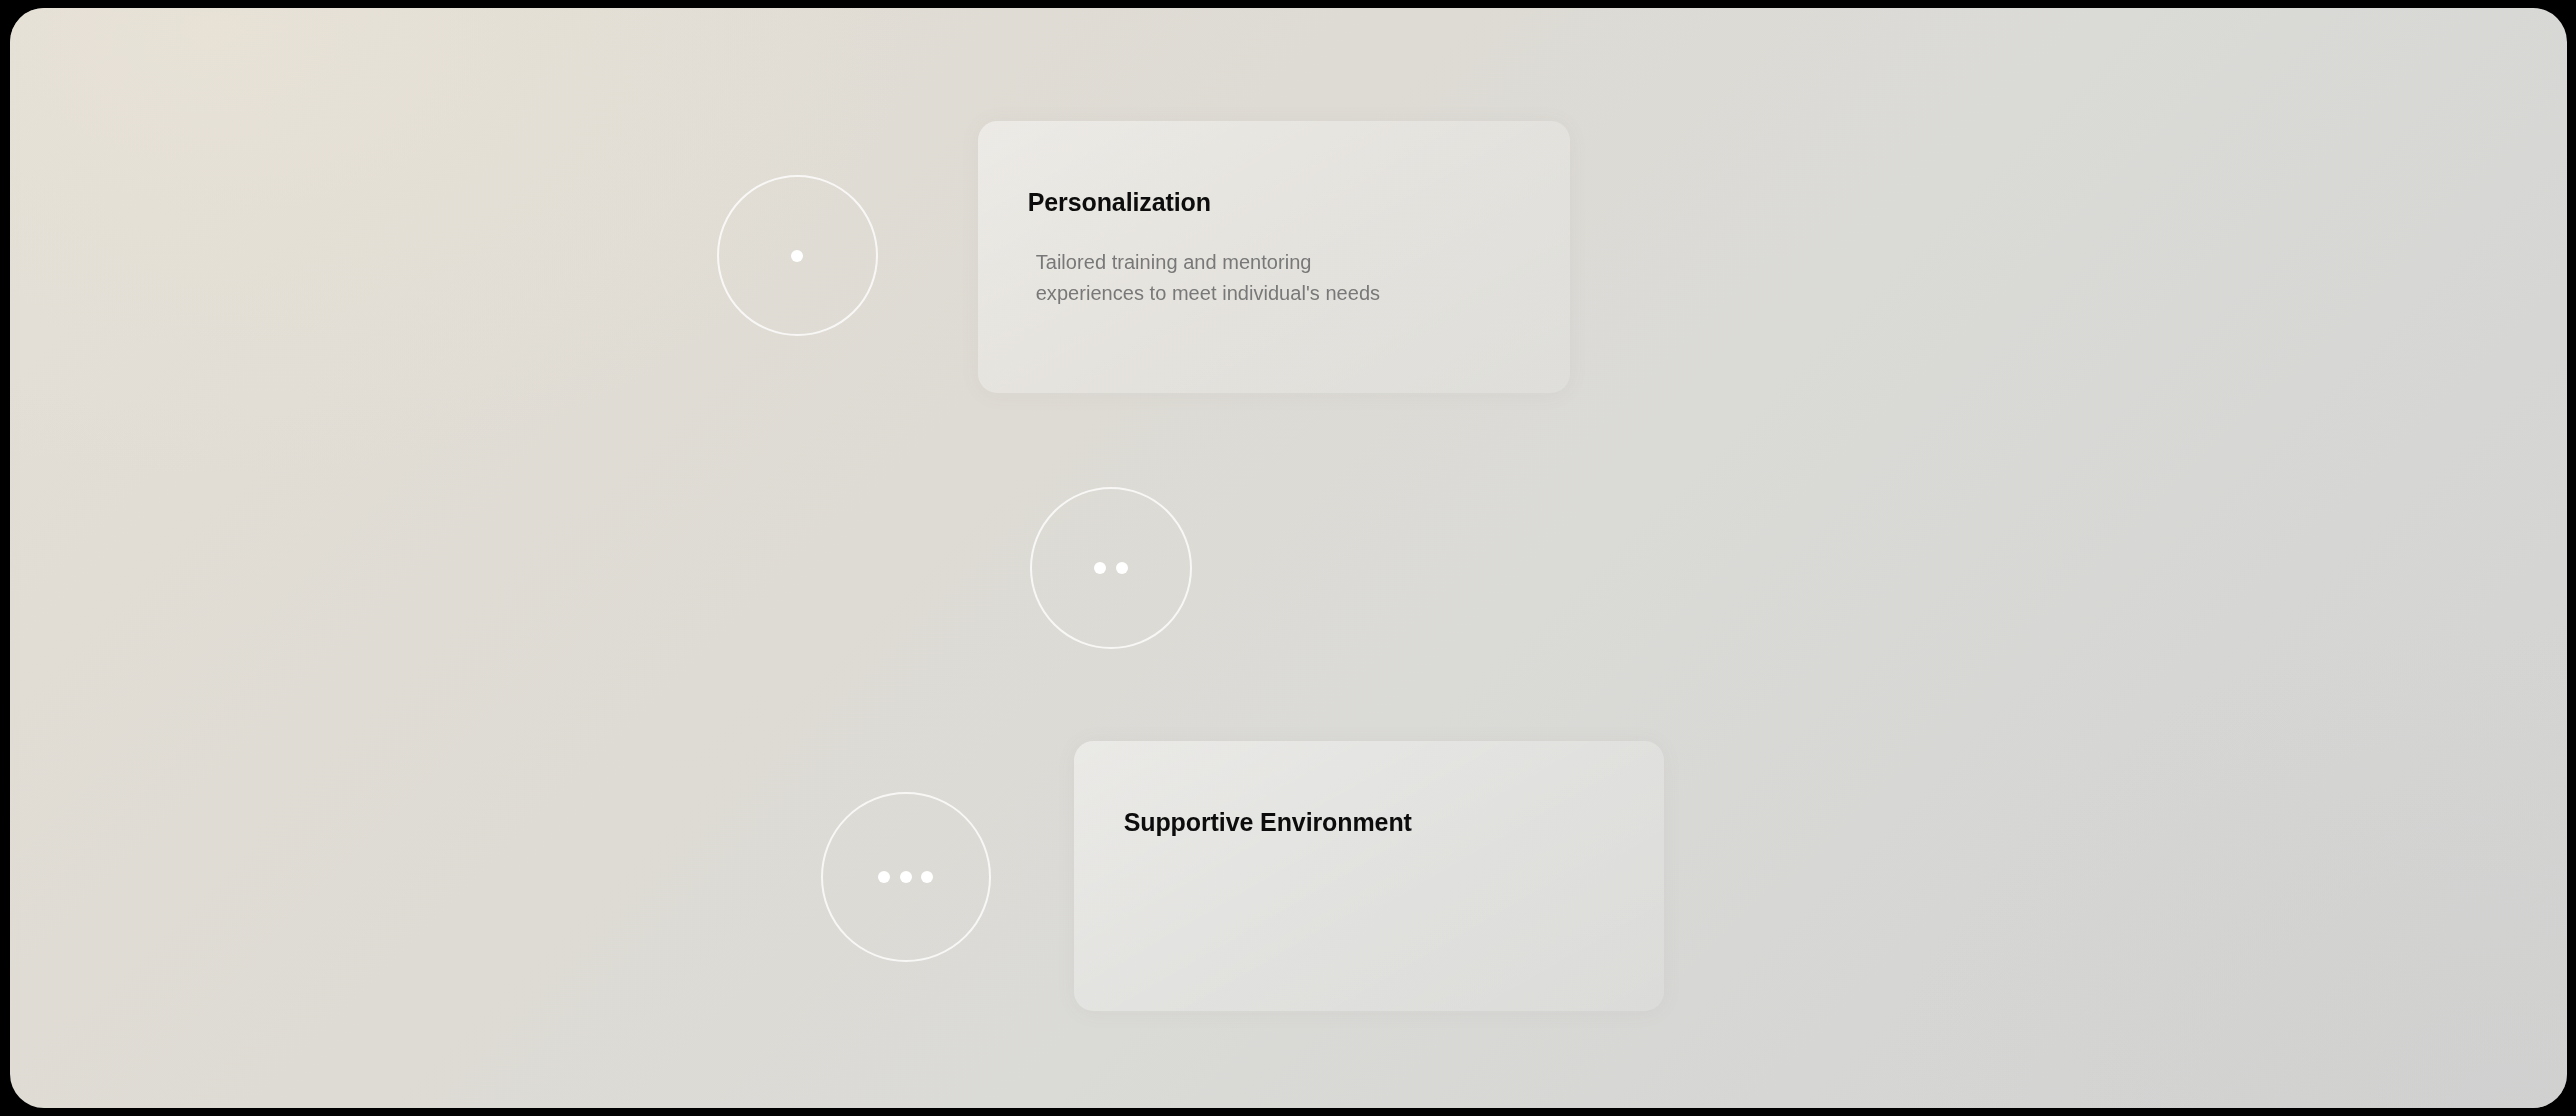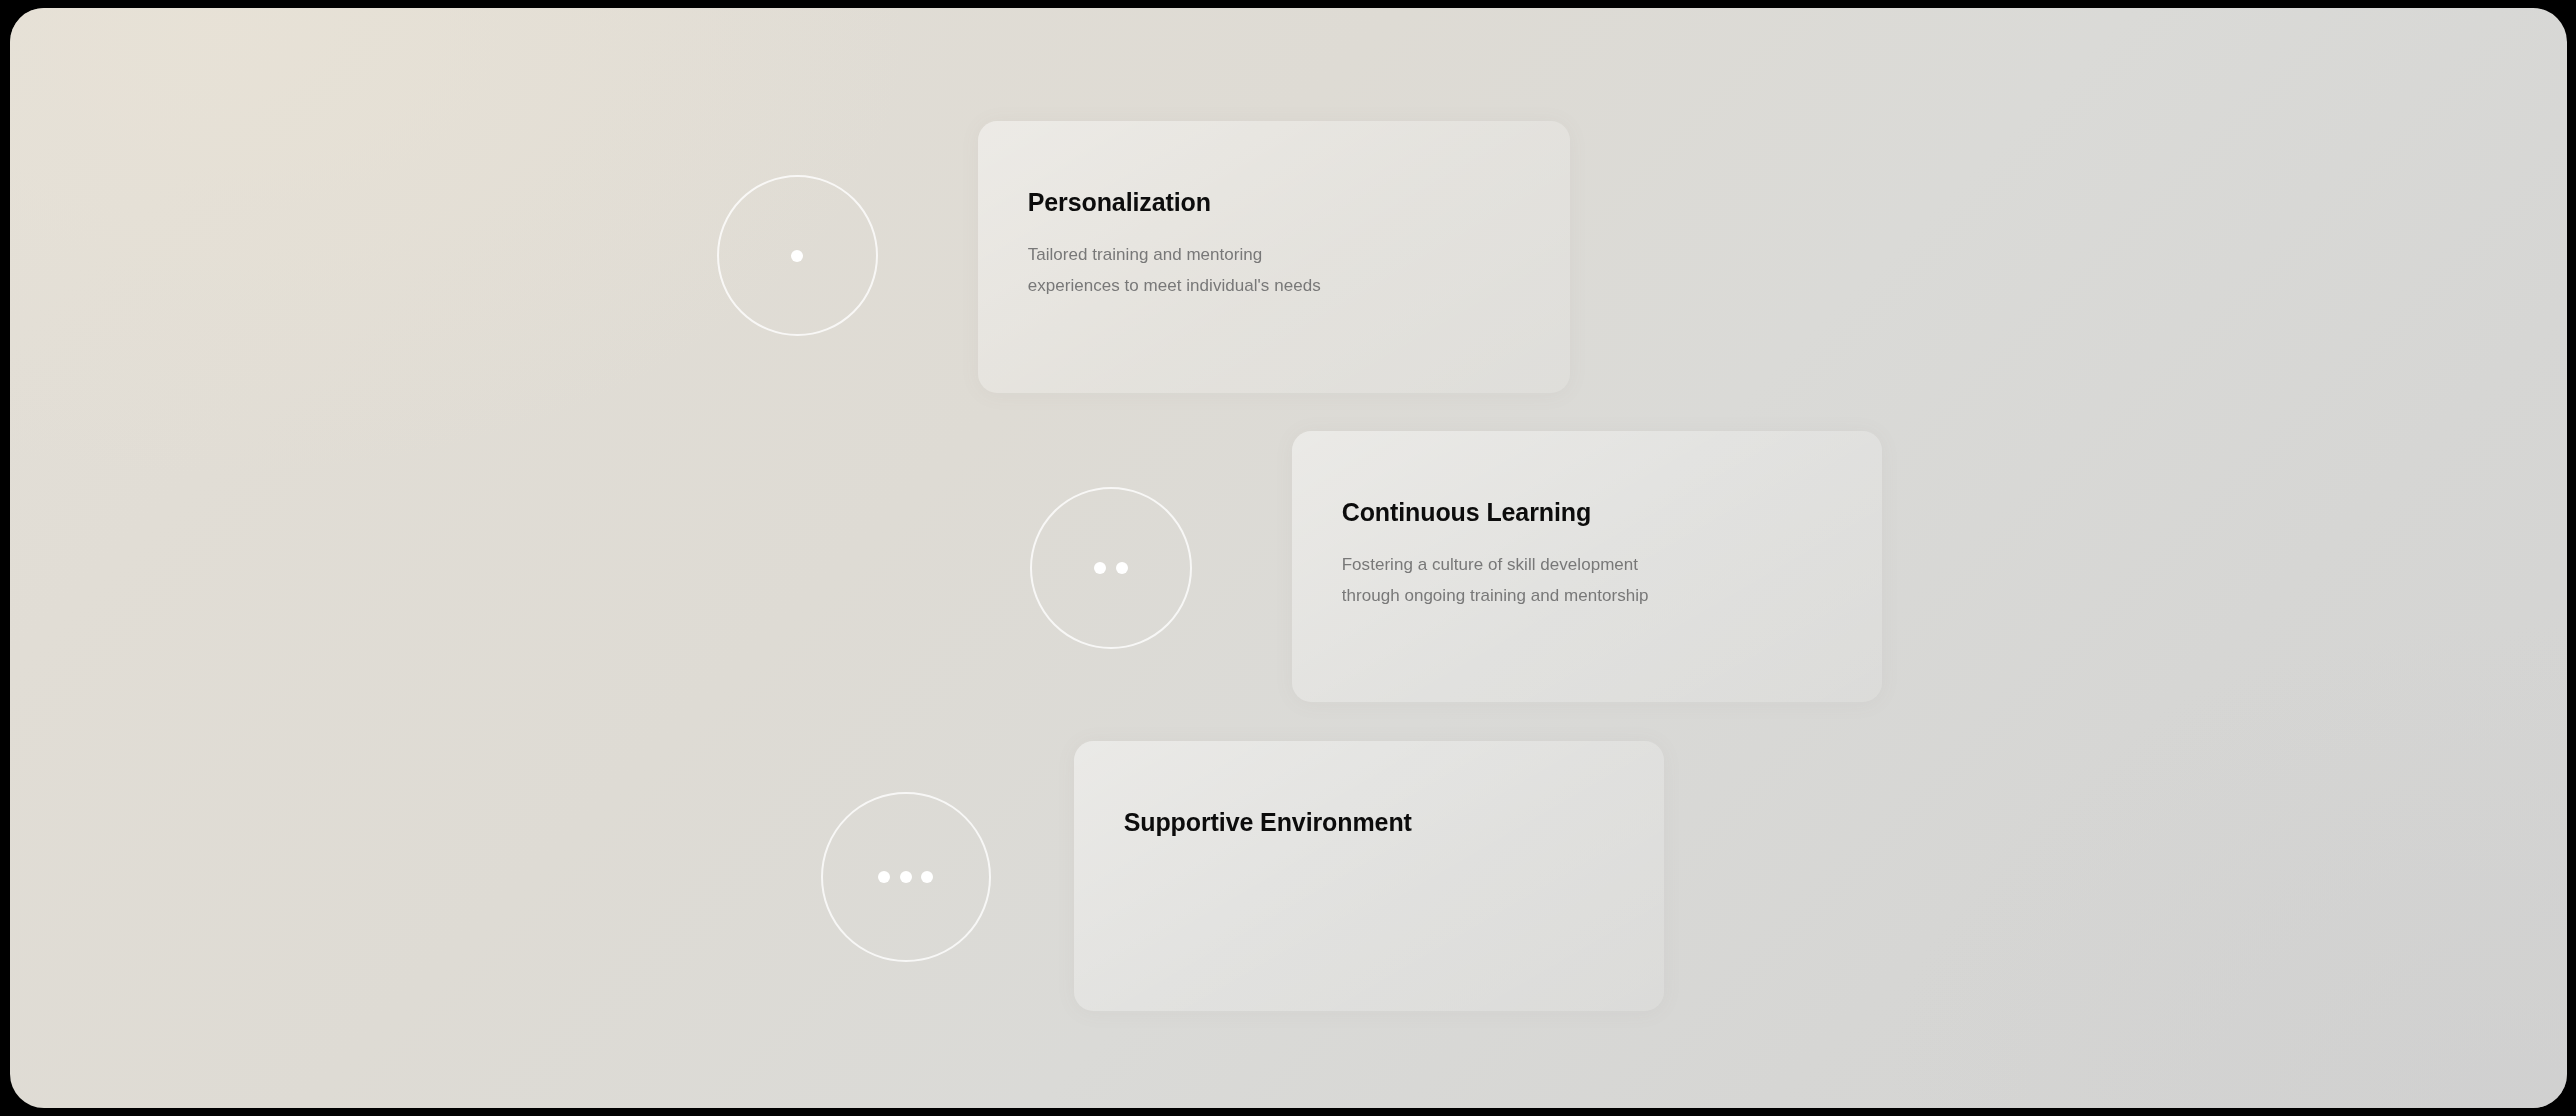--- a/index.html
+++ b/index.html
@@ -69,23 +69,23 @@
   }
   .card-title {
     margin: 0;
     font-size: 25px;
     font-weight: 700;
     letter-spacing: -0.1px;
     color: #0c0c0c;
     line-height: 1.2;
   }
   .card-desc {
-    margin: 0;
+    margin: 8px;
     padding-top: 22px;
-    font-size: 17px;
+    font-size: 20px;
     font-weight: 400;
     color: #787878;
     line-height: 31px;
     letter-spacing: 0.04px;
     white-space: pre-line;
   }
 
   
   .ring {
     position: absolute;
@@ -136,27 +136,20 @@
     </div>
 
     <div class="card" style="left: 968px; top: 113px; width: 592px; height: 272px;">
       <div class="card-inner">
         <h3 class="card-title">Personalization</h3>
         <p class="card-desc">Tailored training and mentoring
 experiences to meet individual's needs</p>
       </div>
     </div>
 
-    <div class="card" style="left: 1282px; top: 423px; width: 590px; height: 271px;">
-      <div class="card-inner">
-        <h3 class="card-title">Continuous Learning</h3>
-        <p class="card-desc">Fostering a culture of skill development
-through ongoing training and mentorship</p>
-      </div>
-    </div>
 
     <div class="card" style="left: 1064px; top: 733px; width: 590px; height: 270px;">
       <div class="card-inner">
         <h3 class="card-title">Supportive Environment</h3>
       </div>
     </div>
 
   </div>
 </div>
 

